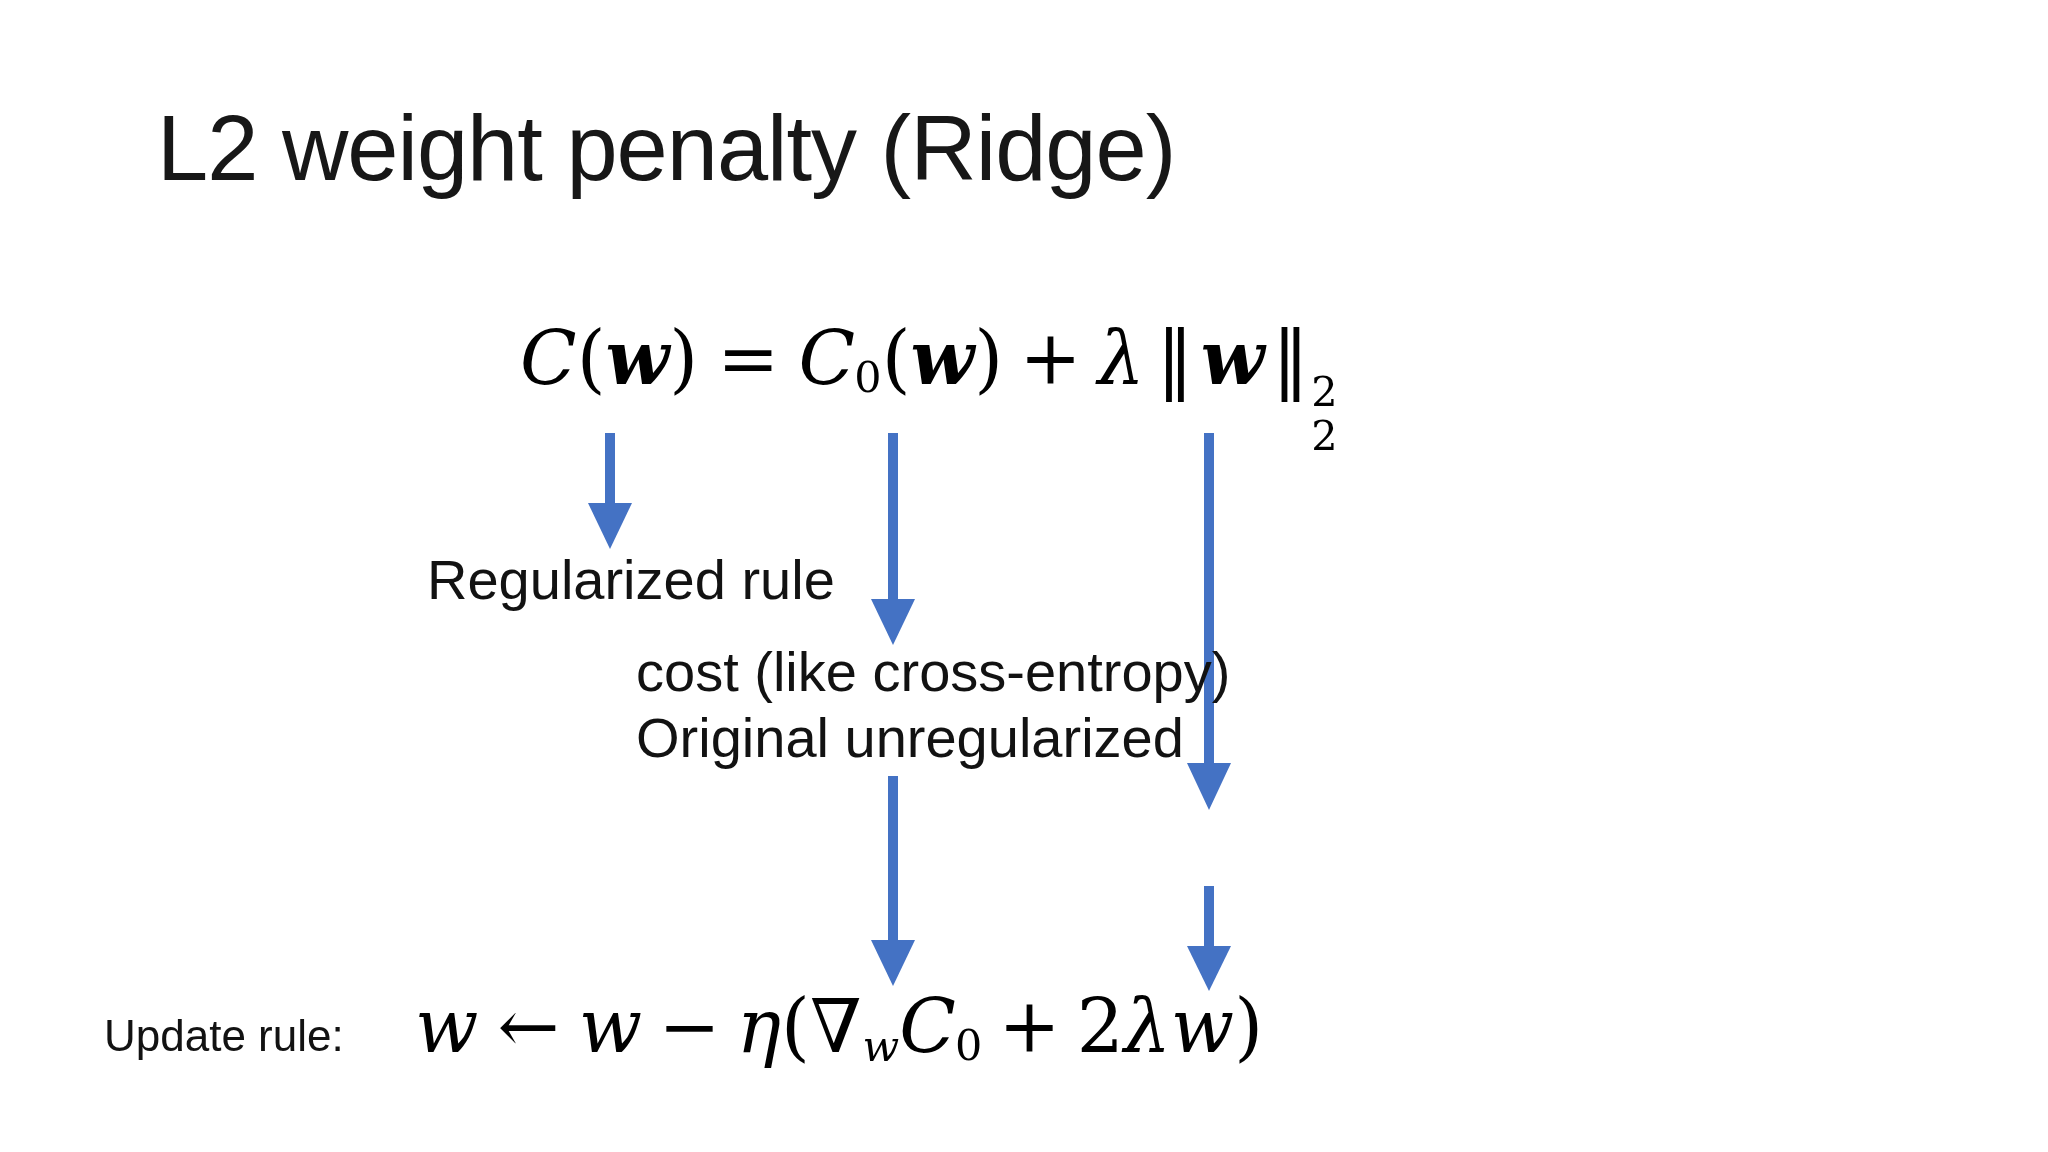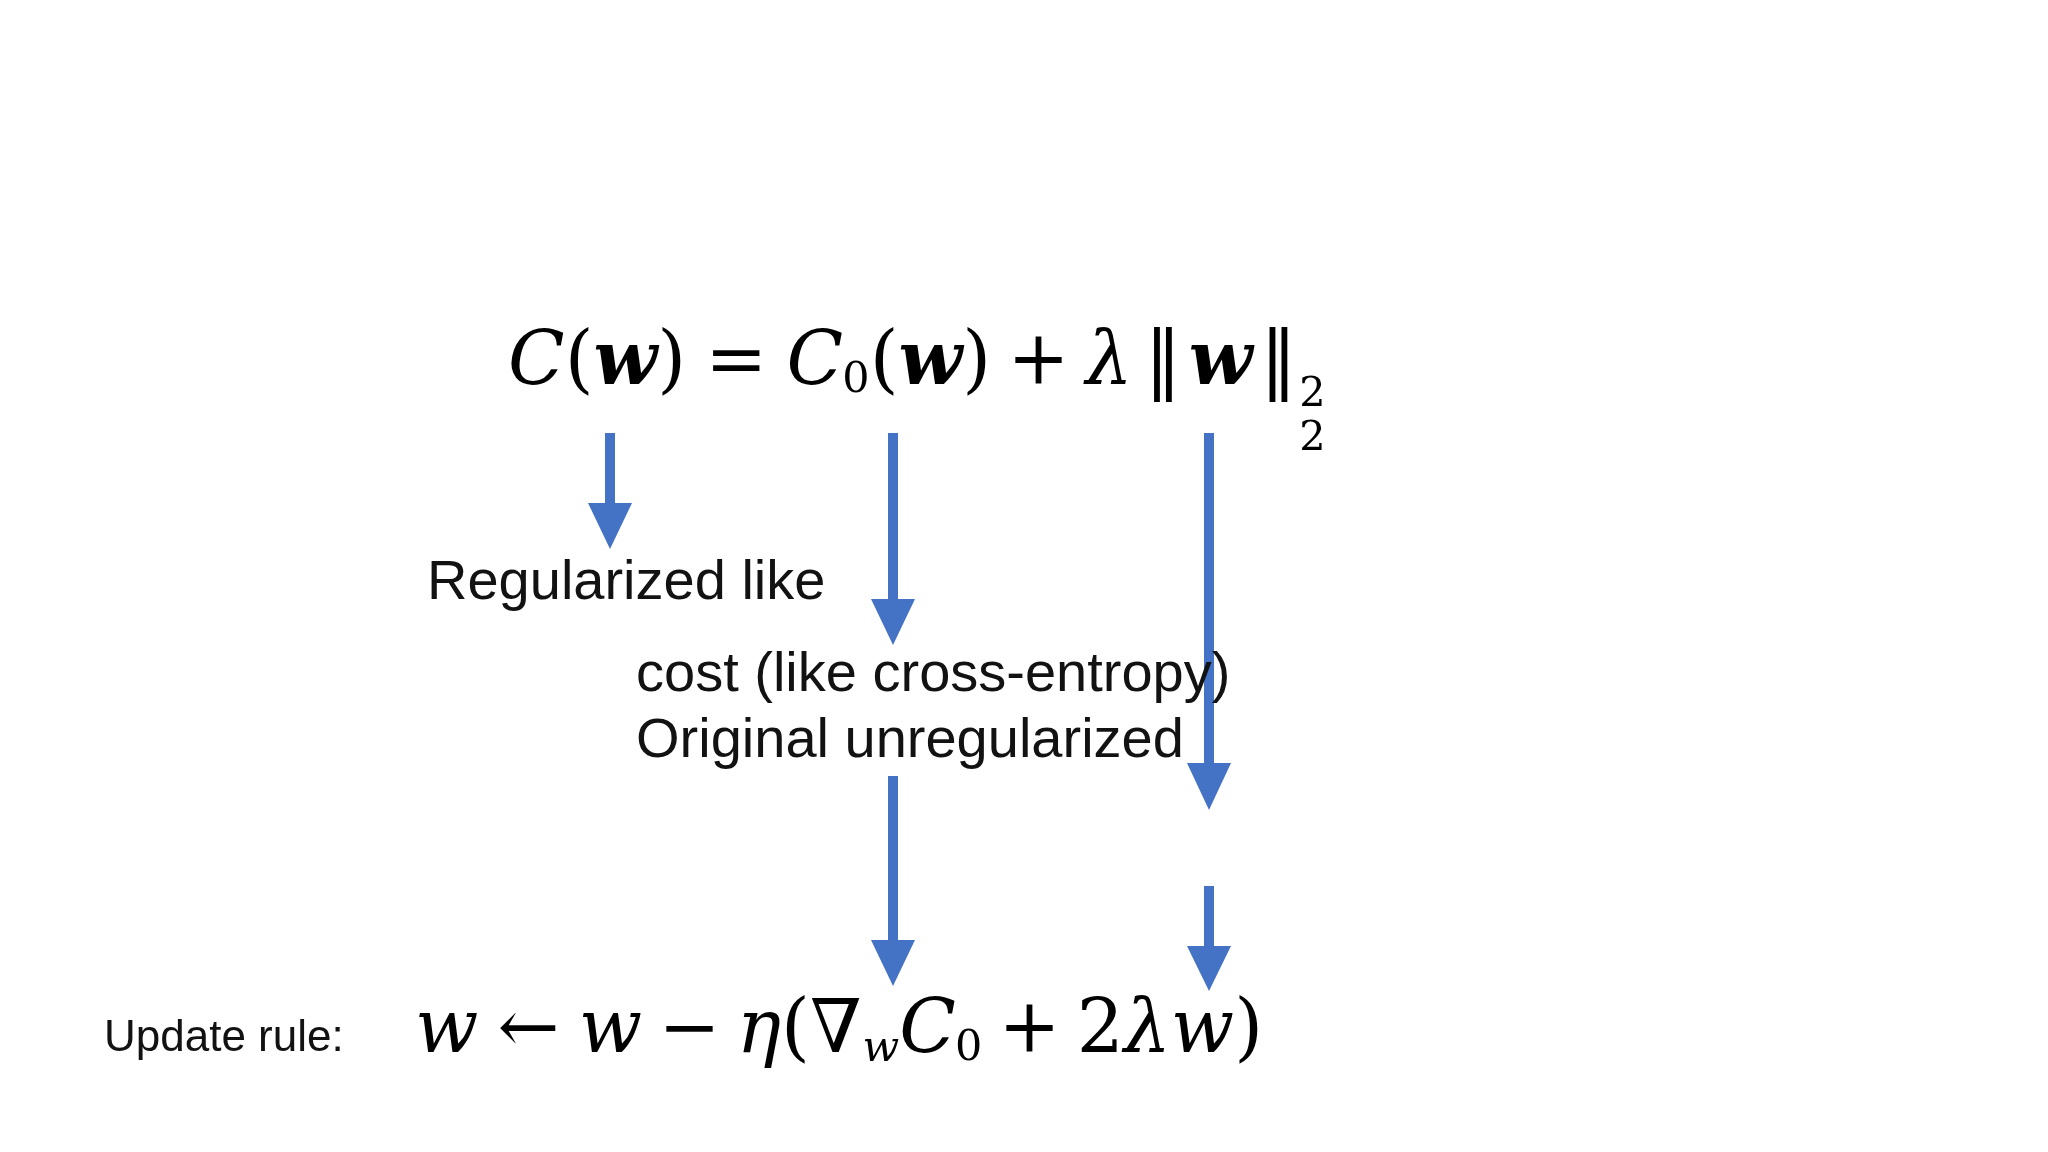--- a/index.html
+++ b/index.html
@@ -37,21 +37,21 @@
 
   
   .math {
     position: absolute;
     font-family: "DejaVu Serif", "Liberation Serif", serif;
     font-size: 74px;
     line-height: 1.2;
     color: #000000;
     white-space: nowrap;
   }
-  .main-formula { left: 508px; top: 314px; }
+  .main-formula { left: 520px; top: 314px; }
   .update-formula { left: 415px; top: 982px; }
 
   .it  { font-style: italic; }
   .bit { font-style: italic; font-weight: 700; }
   .up  { font-style: normal; }
   .op-eq    { margin: 0 0.26em; }
   .op-plus  { margin: 0 0.22em; }
   .op-minus { margin: 0 0.22em; }
   .op-arrow { margin: 0 0.26em; }
   .sub {
@@ -108,20 +108,21 @@
     top: 0;
     pointer-events: none;
   }
   .arrow-shape { fill: #4472C4; }
 </style>
 </head>
 <body>
 
 <div class="slide">
 
+  <h1 class="title">L2 weight penalty (Ridge)</h1>
 
   <div class="math main-formula">
     <span class="it">C</span><span class="up">(</span><span class="bit">w</span><span class="up">)</span><span class="up op-eq">=</span><span class="it">C</span><span class="sub">0</span><span class="up">(</span><span class="bit">w</span><span class="up">)</span><span class="up op-plus">+</span><span class="it">λ</span><span class="up lambda-gap">‖</span><span class="bit norm-gap">w</span><span class="up norm-gap">‖</span><span class="supsub">
         <span>2</span>
         <span>2</span>
       </span>
   </div>
 
   <svg class="arrows-layer" width="2048" height="1152" viewBox="0 0 2048 1152" aria-hidden="true">
     <g>
@@ -140,21 +141,21 @@
       <rect class="arrow-shape" x="888" y="776" width="10" height="166" fill="#4472C4"></rect>
       <polygon class="arrow-shape" points="871,940 915,940 893,986" fill="#4472C4"></polygon>
     </g>
     <g>
       <rect class="arrow-shape" x="1204" y="886" width="10" height="62" fill="#4472C4"></rect>
       <polygon class="arrow-shape" points="1187,946 1231,946 1209,991" fill="#4472C4"></polygon>
     </g>
   </svg>
 
   <div class="callout label-regularized">
-    <span>Regularized like</span>
+    <span>Regularized rule</span>
   </div>
 
   <div class="callout label-original">
     <div>cost (like cross-entropy)</div>
     <div>Original unregularized</div>
   </div>
 
 
   <div class="update-label">Update rule:</div>
 

